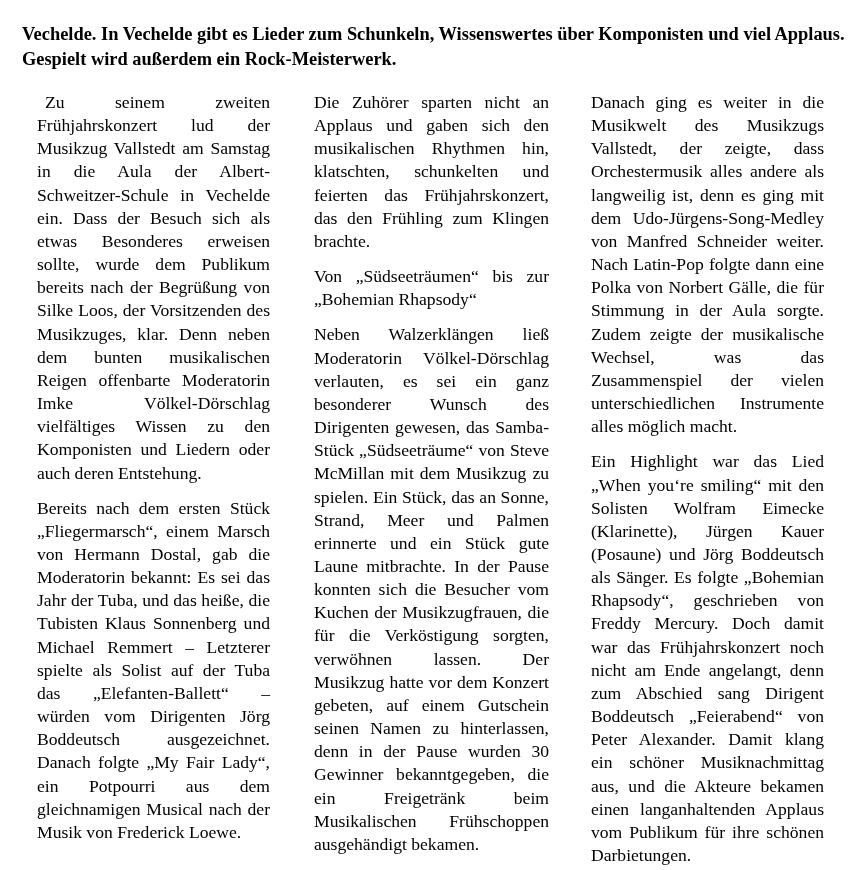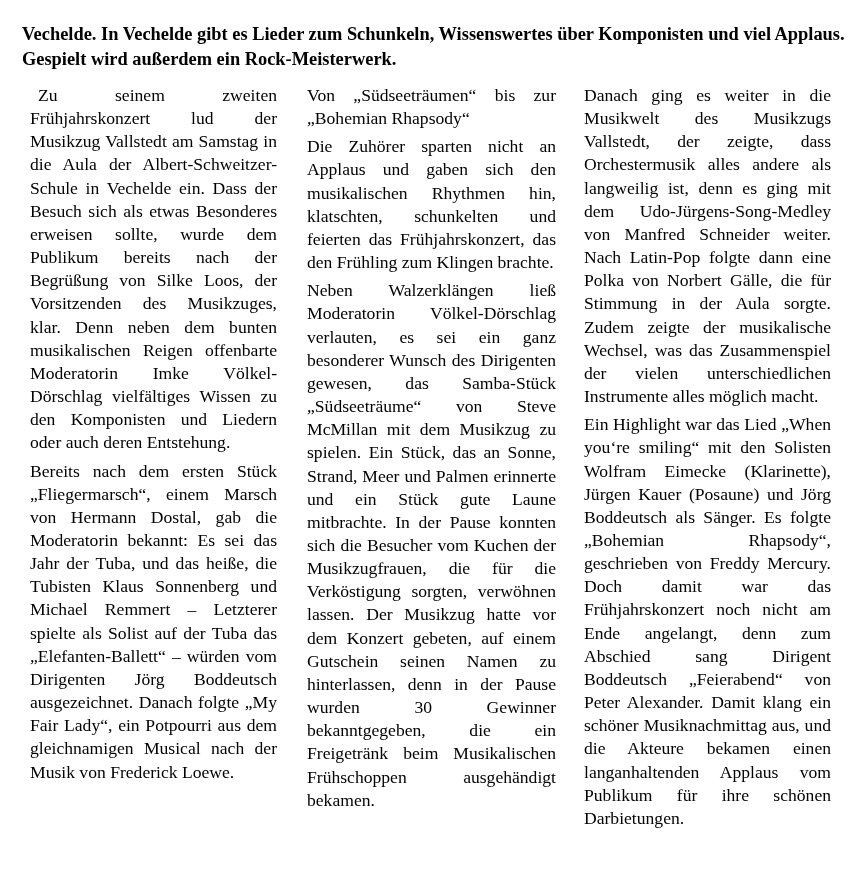--- a/index.html
+++ b/index.html
@@ -32,43 +32,43 @@
       width: 859px;
     }
     .col {
       position: absolute;
       top: 0;
       font-size: 17.6px;
       line-height: 23.15px;
       text-align: justify;
     }
     .col p {
-      margin: 5px;
+      margin: 12px;
       text-align: justify;
     }
     .col-1 { left: 25px; width: 257px; }
     .col-2 { left: 302px; width: 259px; }
     .col-3 { left: 579px; width: 257px; }
     .indent { text-indent: 8px; }
   </style>
 </head>
 <body>
 
 <div>
   <p class="lead">Vechelde. In Vechelde gibt es Lieder zum Schunkeln, Wissenswertes über Komponisten und viel Applaus. Gespielt wird außerdem ein Rock-Meisterwerk.</p>
 
   <div class="columns">
     <div class="col col-1">
       <p class="indent">Zu seinem zweiten Frühjahrskonzert lud der Musikzug Vallstedt am Samstag in die Aula der Albert-Schweitzer-Schule in Vechelde ein. Dass der Besuch sich als etwas Besonderes erweisen sollte, wurde dem Publikum bereits nach der Begrüßung von Silke Loos, der Vorsitzenden des Musikzuges, klar. Denn neben dem bunten musikalischen Reigen offenbarte Moderatorin Imke Völkel-Dörschlag vielfältiges Wissen zu den Komponisten und Liedern oder auch deren Entstehung.</p>
       <p>Bereits nach dem ersten Stück „Fliegermarsch“, einem Marsch von Hermann Dostal, gab die Moderatorin bekannt: Es sei das Jahr der Tuba, und das heiße, die Tubisten Klaus Sonnenberg und Michael Remmert – Letzterer spielte als Solist auf der Tuba das „Elefanten-Ballett“ – würden vom Dirigenten Jörg Boddeutsch ausgezeichnet. Danach folgte „My Fair Lady“, ein Potpourri aus dem gleichnamigen Musical nach der Musik von Frederick Loewe.</p>
     </div>
 
     <div class="col col-2">
+      <p>Die Zuhörer sparten nicht an Applaus und gaben sich den musikalischen Rhythmen hin, klatschten, schunkelten und feierten das Frühjahrskonzert, das den Frühling zum Klingen brachte.</p>
       <p>Von „Südseeträumen“ bis zur „Bohemian Rhapsody“</p>
-      <p>Die Zuhörer sparten nicht an Applaus und gaben sich den musikalischen Rhythmen hin, klatschten, schunkelten und feierten das Frühjahrskonzert, das den Frühling zum Klingen brachte.</p>
       <p>Neben Walzerklängen ließ Moderatorin Völkel-Dörschlag verlauten, es sei ein ganz besonderer Wunsch des Dirigenten gewesen, das Samba-Stück „Südseeträume“ von Steve McMillan mit dem Musikzug zu spielen. Ein Stück, das an Sonne, Strand, Meer und Palmen erinnerte und ein Stück gute Laune mitbrachte. In der Pause konnten sich die Besucher vom Kuchen der Musikzugfrauen, die für die Verköstigung sorgten, verwöhnen lassen. Der Musikzug hatte vor dem Konzert gebeten, auf einem Gutschein seinen Namen zu hinterlassen, denn in der Pause wurden 30 Gewinner bekanntgegeben, die ein Freigetränk beim Musikalischen Frühschoppen ausgehändigt bekamen.</p>
     </div>
 
     <div class="col col-3">
       <p>Danach ging es weiter in die Musikwelt des Musikzugs Vallstedt, der zeigte, dass Orchestermusik alles andere als langweilig ist, denn es ging mit dem Udo-Jürgens-Song-Medley von Manfred Schneider weiter. Nach Latin-Pop folgte dann eine Polka von Norbert Gälle, die für Stimmung in der Aula sorgte. Zudem zeigte der musikalische Wechsel, was das Zusammenspiel der vielen unterschiedlichen Instrumente alles möglich macht.</p>
       <p>Ein Highlight war das Lied „When you‘re smiling“ mit den Solisten Wolfram Eimecke (Klarinette), Jürgen Kauer (Posaune) und Jörg Boddeutsch als Sänger. Es folgte „Bohemian Rhapsody“, geschrieben von Freddy Mercury. Doch damit war das Frühjahrskonzert noch nicht am Ende angelangt, denn zum Abschied sang Dirigent Boddeutsch „Feierabend“ von Peter Alexander. Damit klang ein schöner Musiknachmittag aus, und die Akteure bekamen einen langanhaltenden Applaus vom Publikum für ihre schönen Darbietungen.</p>
     </div>
   </div>
 </div>
 

